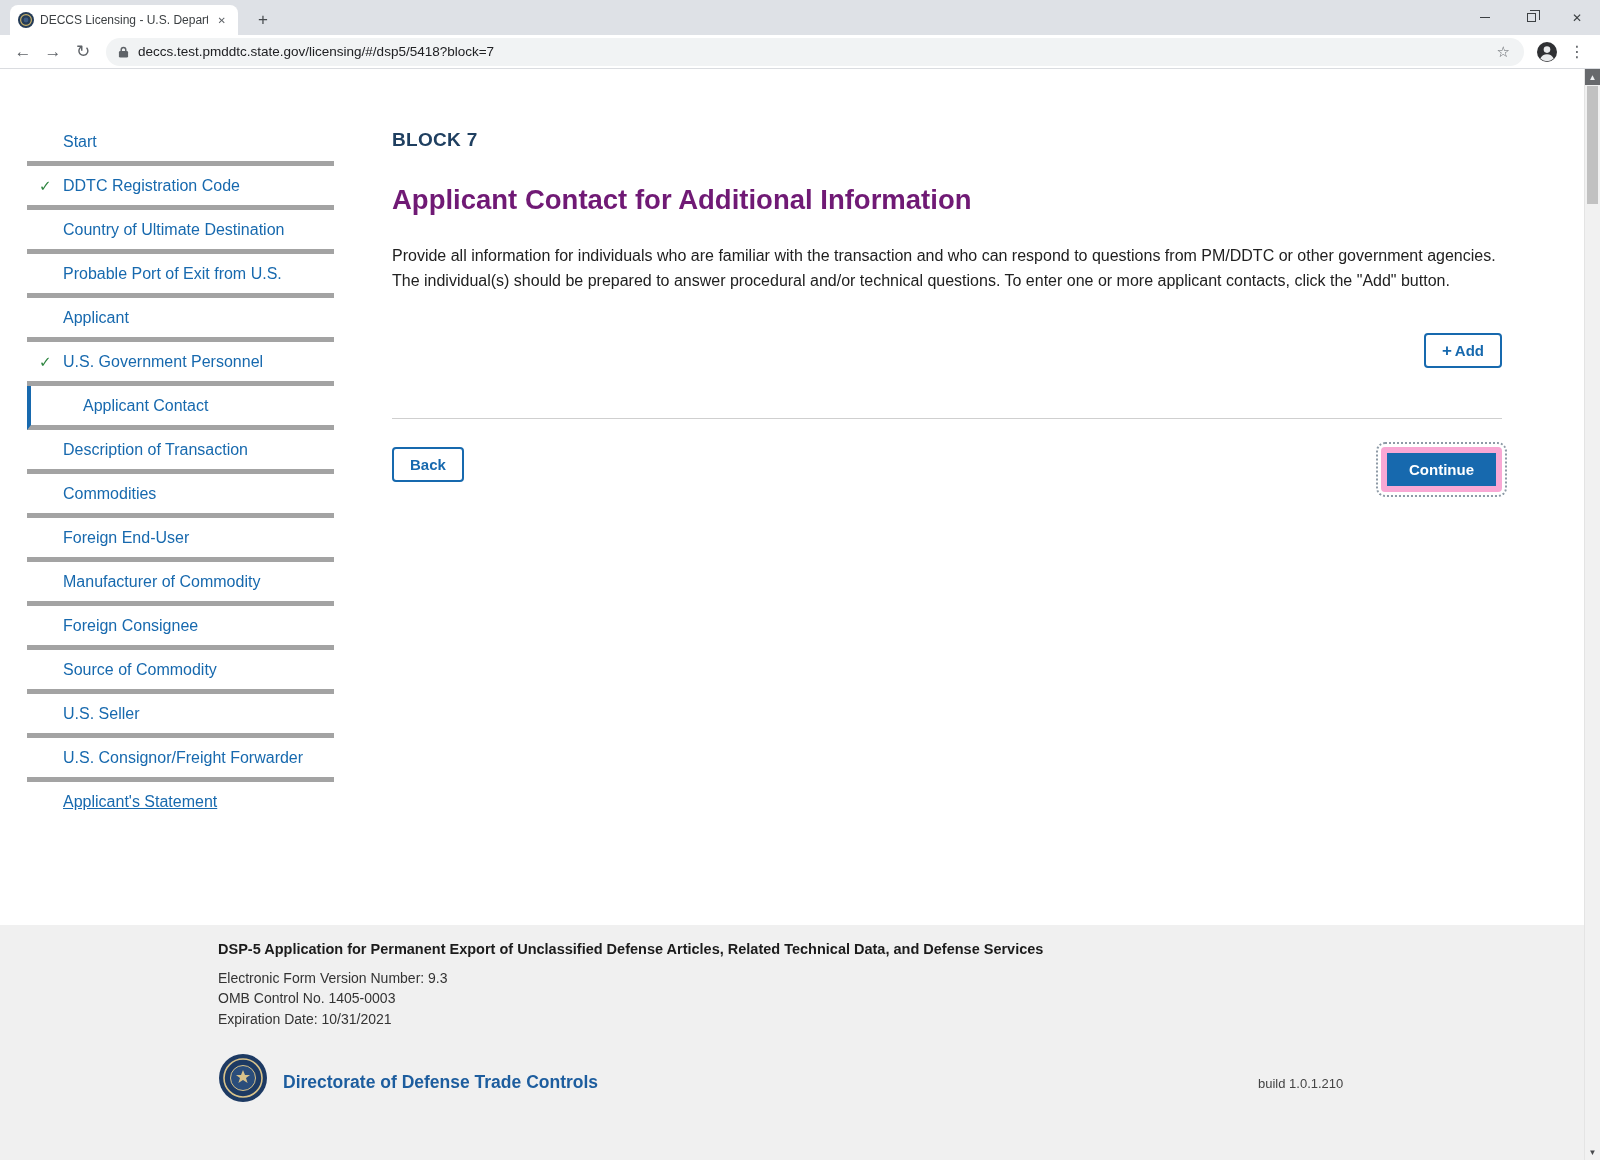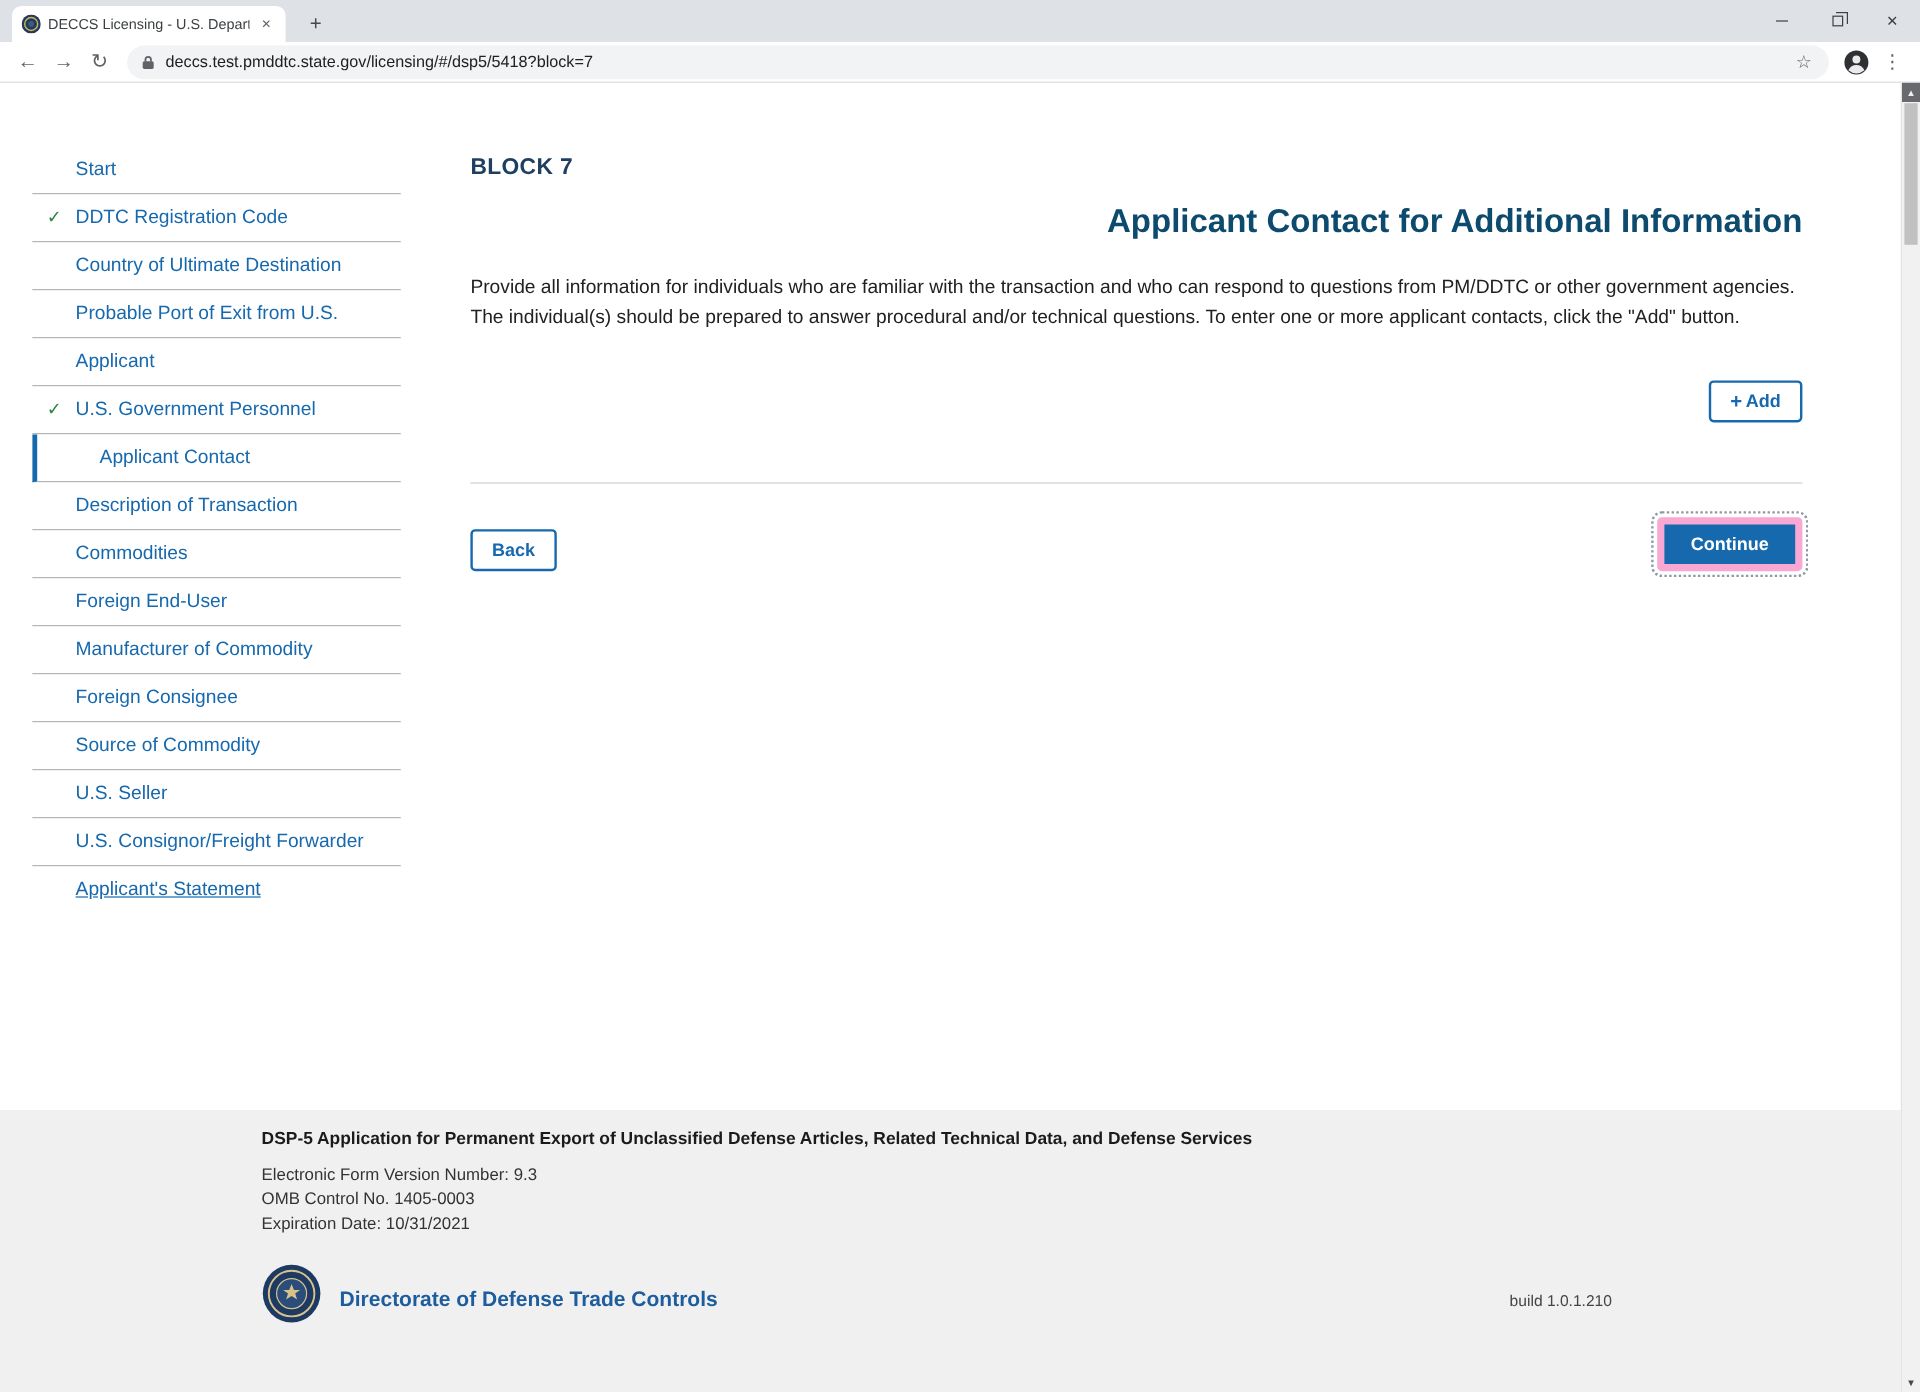--- a/index.html
+++ b/index.html
@@ -39,38 +39,38 @@
   .star-btn { font-size:15px; color:#5f6368; padding:0 2px; }
   .avatar-btn, .menu-btn { width:30px; height:30px; display:flex; align-items:center;
     justify-content:center; color:#5f6368; }
   .menu-btn { font-size:16px; }
 
   
   .viewport { position:absolute; top:70px; left:0; width:1584px; height:1090px; background:#fff; }
 
   
   .sidebar { position:absolute; left:27px; top:52px; width:307px; }
-  .sidebar-item { position:relative; padding:10px 8px 10px 36px; border-bottom:1px solid #a3a3a3;
+  .sidebar-item { position:relative; padding:10px 8px 10px 36px; border-bottom:5px solid #a3a3a3;
     font-size:16px; line-height:19px; color:#1769ae; cursor:pointer; background:#fff; }
   .sidebar-item .check { position:absolute; left:12px; top:10px; color:#2e8540; font-weight:bold; font-size:15px; }
   .sidebar-item.active { border-left:4px solid #1769ae; padding-left:52px; font-weight:normal; }
   .sidebar-item:last-child { border-bottom:none;text-decoration:underline; }
 
   
   .main { position:absolute; left:392px; top:59px; width:1110px; }
   .block-label { font-size:19px; font-weight:bold; color:#1f3f60; letter-spacing:.3px; }
-  .page-title { margin-top:16px; font-size:27.5px; line-height:34px; font-weight:bold; color:#0c4a6e;text-align:right; }
+  .page-title { margin-top:32px; font-size:27.5px; line-height:34px; font-weight:bold; color:#701a75; }
   .desc { margin-top:26px; font-size:16px; line-height:25px; color:#212121; max-width:1105px; }
   .add-row { display:flex; justify-content:flex-end; margin-top:40px; }
   .btn-outline { display:inline-flex; align-items:center; gap:3px; border:2px solid #1769ae;
     background:#fff; color:#1769ae; font-weight:bold; font-size:15px; padding:7px 16px;
     border-radius:4px; cursor:pointer; font-family:inherit; }
   .btn-outline .plus { font-size:17px; font-weight:bold; line-height:14px; }
   .divider { border-top:1px solid #cfcfcf; margin-top:50px; }
-  .actions { display:flex; justify-content:space-between; align-items:flex-end; margin-top:28px; }
+  .actions { display:flex; justify-content:space-between; align-items:flex-start; margin-top:28px; }
   .btn-primary { background:#1769ae; border:6px solid #f9a8d4; color:#fff; font-weight:bold;
     font-size:15px; padding:8px 22px; border-radius:4px; cursor:pointer; font-family:Liberation Sans, sans-serif;
     outline:2px dotted #8d9aa6; outline-offset:3px; }
 
   
   .footer { position:absolute; left:0; bottom:0; width:1584px; height:235px; background:#f0f0f0;padding-left:24px; }
   .footer-info { position:absolute; left:218px; top:14px; font-size:14px; color:#333; }
   .footer-info .form-title { font-size:14.5px; font-weight:bold; color:#1b1b1b; margin-bottom:8px; }
   .footer-info div { line-height:20.5px; }
   .seal { position:absolute; left:218px; top:128px; }

